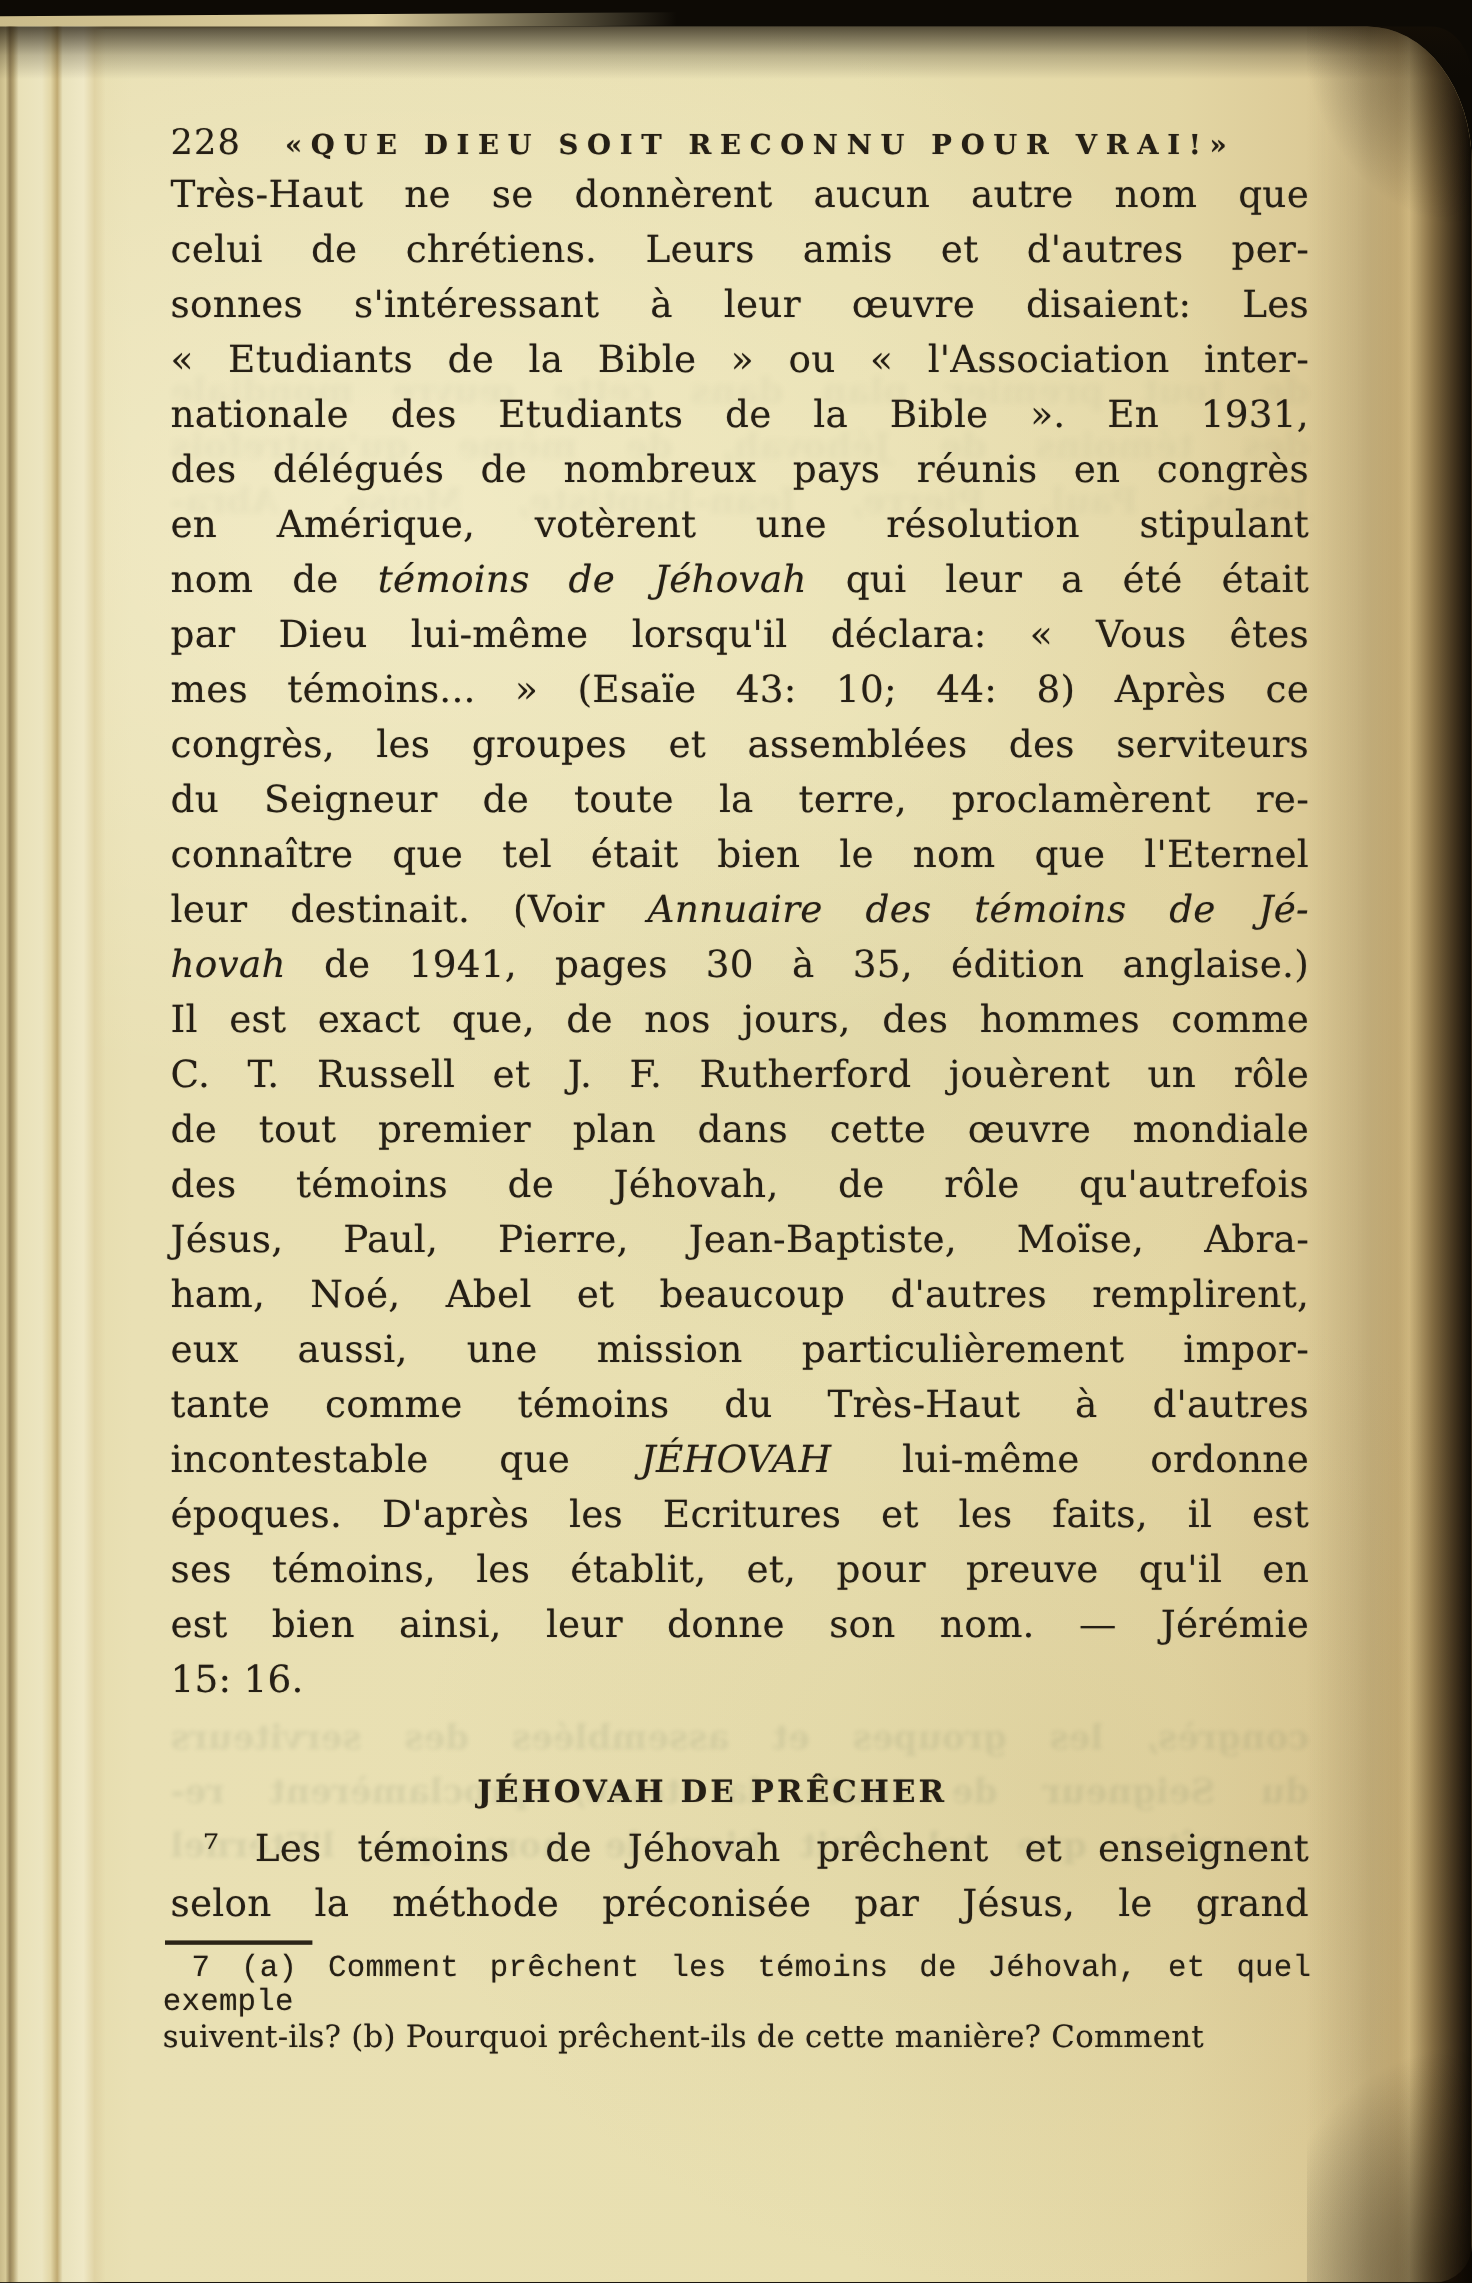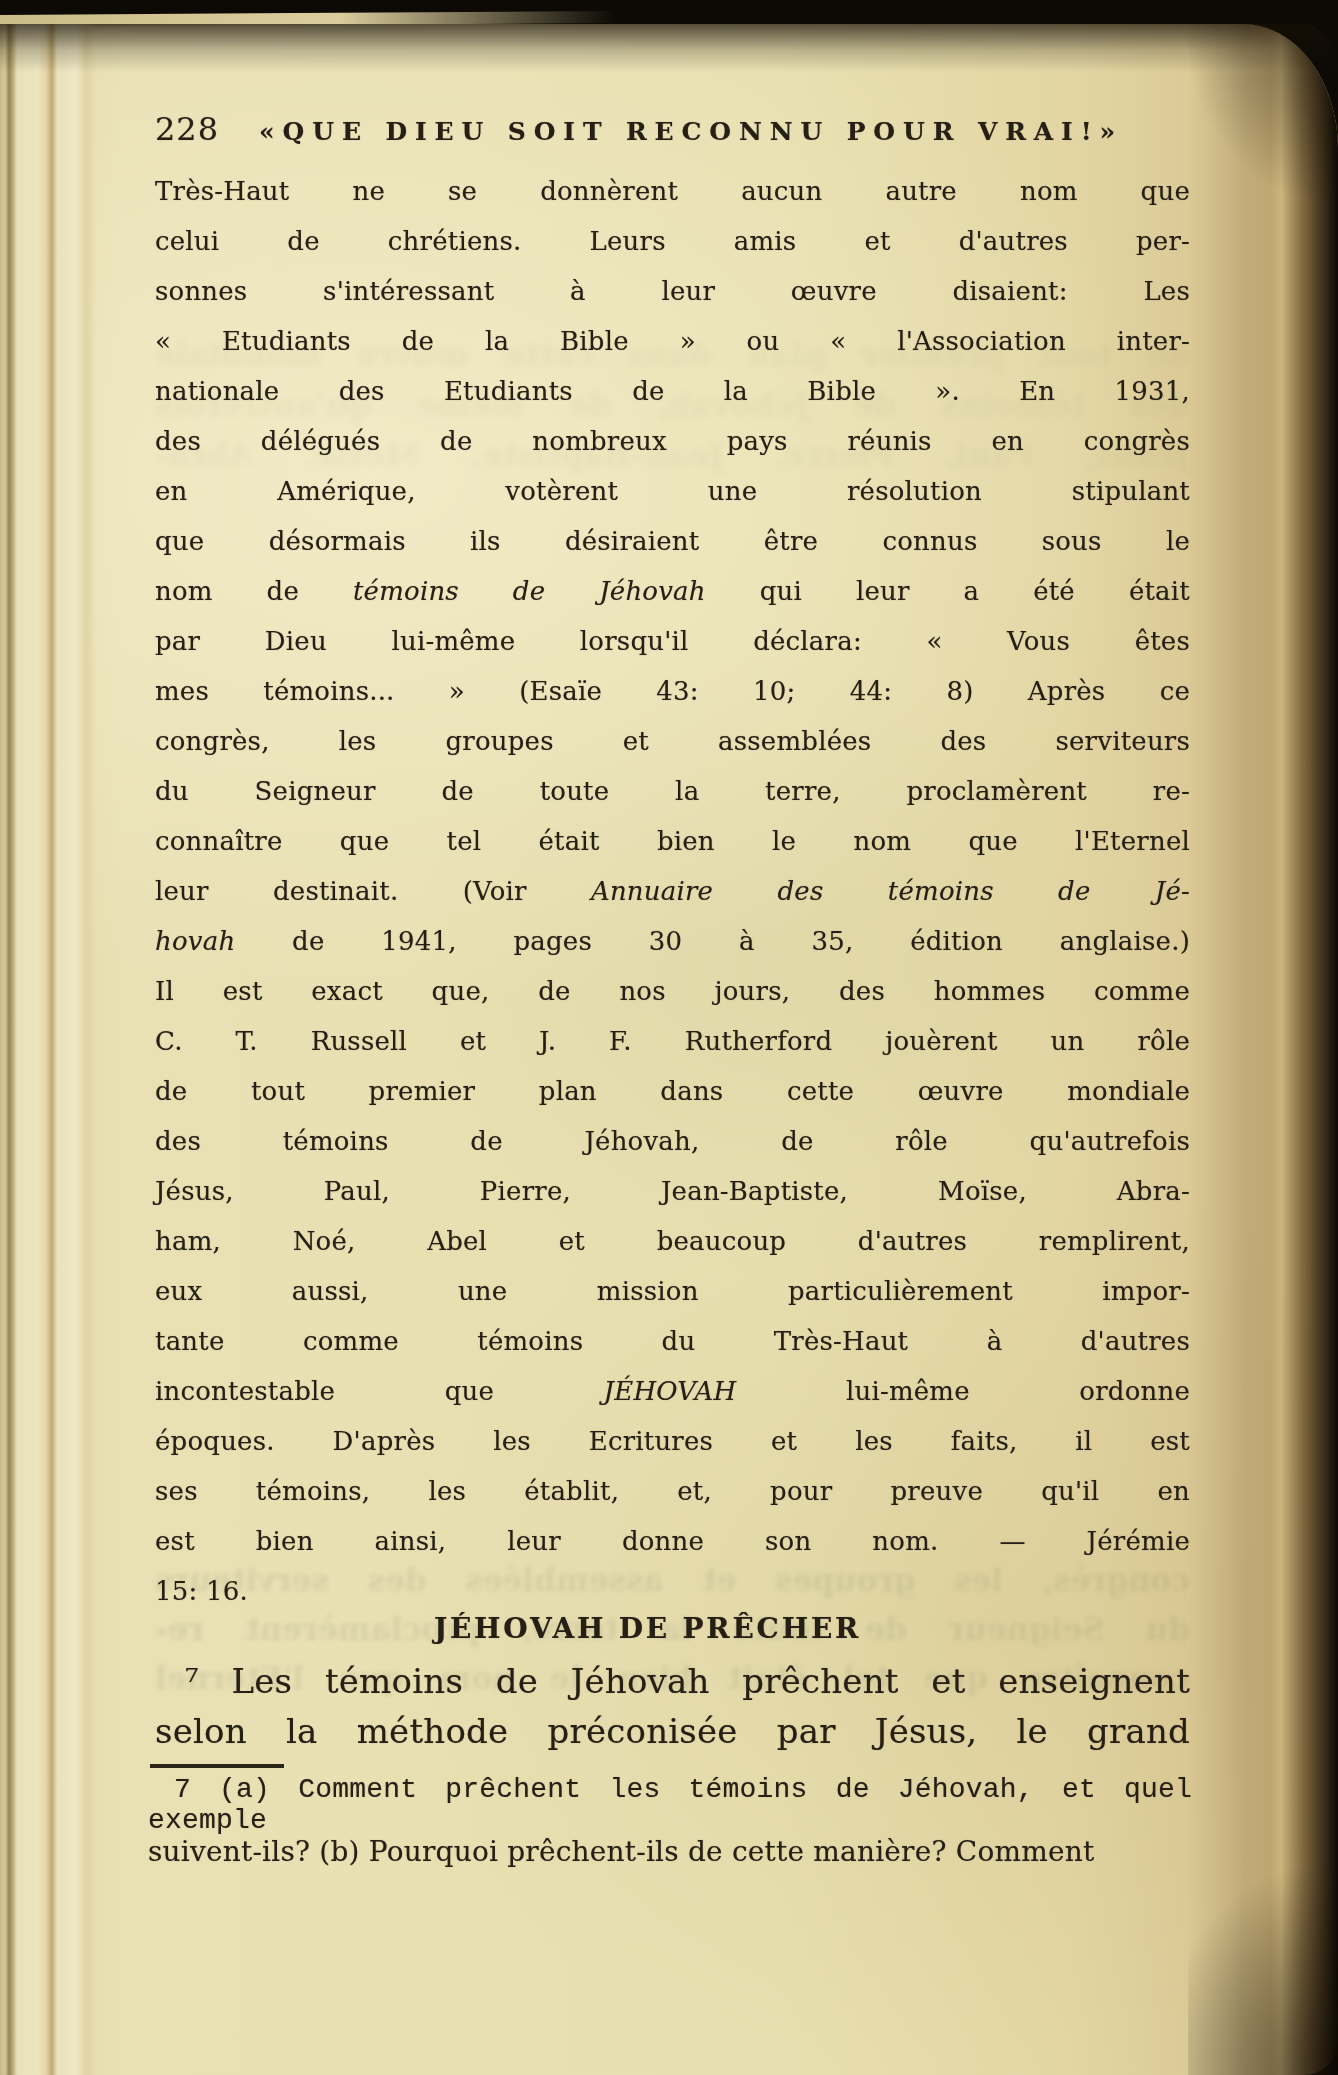--- a/index.html
+++ b/index.html
@@ -30,22 +30,22 @@
           radial-gradient(220px 260px at 100% 0%, rgba(10,6,2,0.55), rgba(10,6,2,0) 70%),
           radial-gradient(260px 300px at 100% 100%, rgba(14,9,3,0.6), rgba(14,9,3,0) 72%),
           linear-gradient(90deg,rgba(96,70,32,0) 0%,rgba(96,70,32,0.18) 38%,
              rgba(150,118,66,0.28) 55%,rgba(205,178,120,0.30) 62%,
              rgba(74,52,22,0.55) 76%,rgba(34,22,9,0.82) 90%,rgba(8,5,2,0.97) 100%);}
   
   .ink{color:#251f15;text-shadow:0 0 1px rgba(56,44,26,0.45);}
   .header{position:absolute;top:110px;left:155px;width:1035px;display:flex;align-items:baseline;z-index:3;}
   .page-number{font-size:32px;letter-spacing:1px;}
   .running-title{margin-left:40px;font-size:25px;font-weight:bold;letter-spacing:0.315em;white-space:nowrap;}
-  .body-block{position:absolute;top:166px;left:155px;width:1035px;z-index:3;
-        font-size:26px;line-height:50px;letter-spacing:0.2px;}
+  .body-block{position:absolute;top:152px;left:155px;width:1035px;z-index:3;
+        font-size:34px;line-height:50px;letter-spacing:0.2px;}
   .body-block .line{text-align:justify;text-align-last:justify;}
   .body-block .line:last-child{text-align-last:left;}
   .section-heading{position:absolute;top:1612px;left:130px;width:1035px;text-align:center;
         font-size:28px;font-weight:bold;letter-spacing:0.10em;z-index:3;}
   .para7{position:absolute;top:1656px;left:155px;width:1035px;z-index:3;
         font-size:34px;line-height:50px;letter-spacing:0.2px;}
   .para7 .line{text-align:justify;text-align-last:justify;}
   .para7 .line:first-child{text-indent:30px;}
   .fn-rule{position:absolute;top:1764px;left:150px;width:134px;height:4px;background:#2b2417;z-index:3;}
   .footnote{position:absolute;top:1774px;left:148px;width:1044px;z-index:3;
@@ -89,21 +89,20 @@
   </div>
 
   <div class="body-block ink">
       <div class="line"><span>Très-Haut ne se donnèrent aucun autre nom que</span></div>
       <div class="line"><span>celui de chrétiens. Leurs amis et d'autres per-</span></div>
       <div class="line"><span>sonnes s'intéressant à leur œuvre disaient: Les</span></div>
       <div class="line"><span>« Etudiants de la Bible » ou « l'Association inter-</span></div>
       <div class="line"><span>nationale des Etudiants de la Bible ». En 1931,</span></div>
       <div class="line"><span>des délégués de nombreux pays réunis en congrès</span></div>
       <div class="line"><span>en Amérique, votèrent une résolution stipulant</span></div>
-      <div class="line"><span>que désormais ils désiraient être connus sous le</span></div>
       <div class="line"><span>nom de </span><i>témoins de Jéhovah</i><span> qui leur a été était</span></div>
       <div class="line"><span>par Dieu lui-même lorsqu'il déclara: « Vous êtes</span></div>
       <div class="line"><span>mes témoins... » (Esaïe 43: 10; 44: 8) Après ce</span></div>
       <div class="line"><span>congrès, les groupes et assemblées des serviteurs</span></div>
       <div class="line"><span>du Seigneur de toute la terre, proclamèrent re-</span></div>
       <div class="line"><span>connaître que tel était bien le nom que l'Eternel</span></div>
       <div class="line"><span>leur destinait. (Voir </span><i>Annuaire des témoins de Jé-</i></div>
       <div class="line"><i>hovah</i><span> de 1941, pages 30 à 35, édition anglaise.)</span></div>
       <div class="line"><span>Il est exact que, de nos jours, des hommes comme</span></div>
       <div class="line"><span>C. T. Russell et J. F. Rutherford jouèrent un rôle</span></div>

